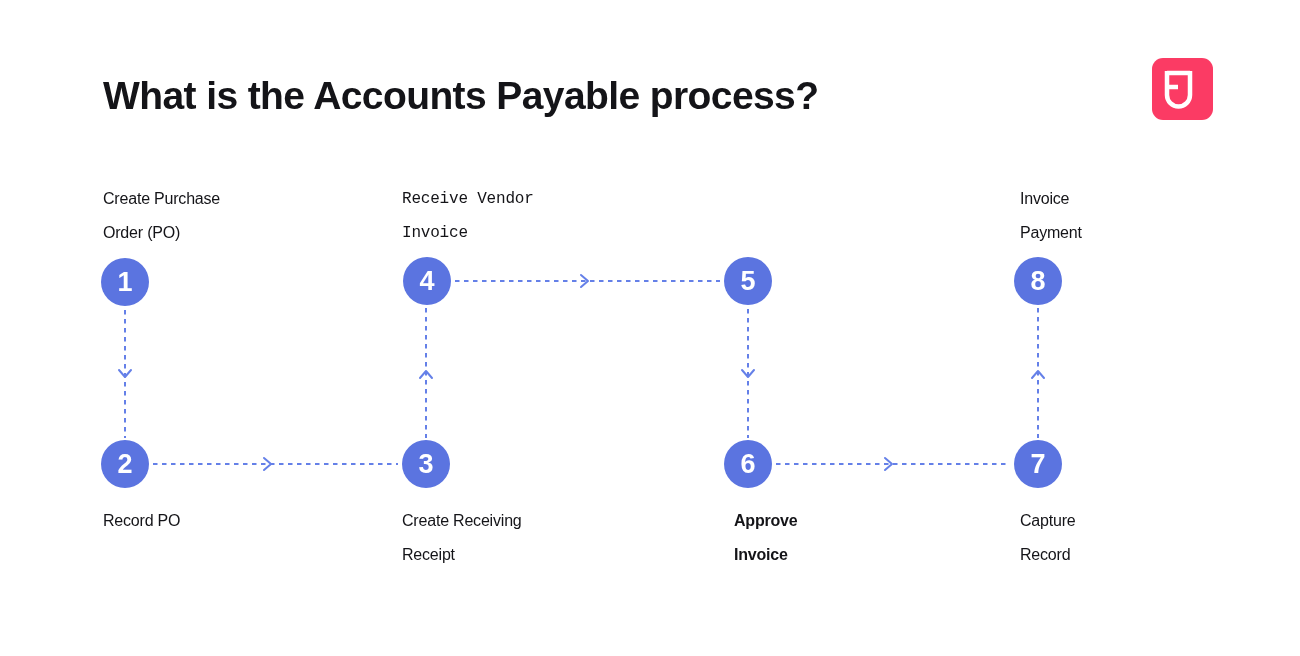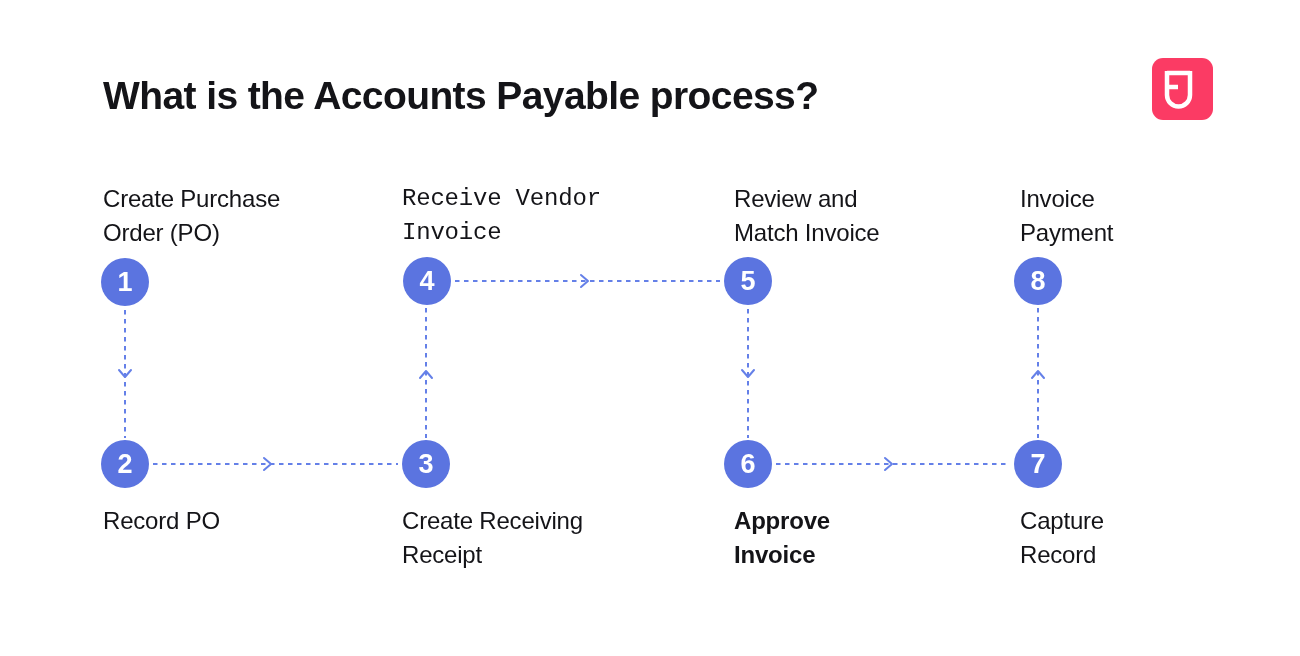--- a/index.html
+++ b/index.html
@@ -91,21 +91,21 @@
   #c3 { left: 402px; top: 440px; }
   #c4 { left: 403px; top: 257px; }
   #c5 { left: 724px; top: 257px; }
   #c6 { left: 724px; top: 440px; }
   #c7 { left: 1014px; top: 440px; }
   #c8 { left: 1014px; top: 257px; }
 
   
   .step-label {
     position: absolute;
-    font-size: 24px;
+    font-size: 16px;
     line-height: 34px;
     font-weight: 400;
     letter-spacing: -0.2px;
     color: var(--ink, #141418);
     white-space: pre-line;
   }
   #l1 { left: 103px;  top: 182px; }
   #l2 { left: 103px;  top: 504px; }
   #l3 { left: 402px;  top: 504px; }
   #l4 { left: 402px;  top: 182px; font-family: Liberation Mono, monospace; }
@@ -154,22 +154,20 @@
     <polyline class="arrowhead" points="1032,378 1038,371 1044,378"></polyline>
   </svg>
 
   <div class="step-label" id="l1">Create Purchase
 Order (PO)</div>
   <div class="step-label" id="l2">Record PO</div>
   <div class="step-label" id="l3">Create Receiving
 Receipt</div>
   <div class="step-label" id="l4">Receive Vendor
 Invoice</div>
-  <div class="step-label" id="l5">Review and
-Match Invoice</div>
   <div class="step-label" id="l6">Approve
 Invoice</div>
   <div class="step-label" id="l7">Capture
 Record</div>
   <div class="step-label" id="l8">Invoice
 Payment</div>
 
   <div class="step-circle" id="c1">1</div>
   <div class="step-circle" id="c2">2</div>
   <div class="step-circle" id="c3">3</div>

